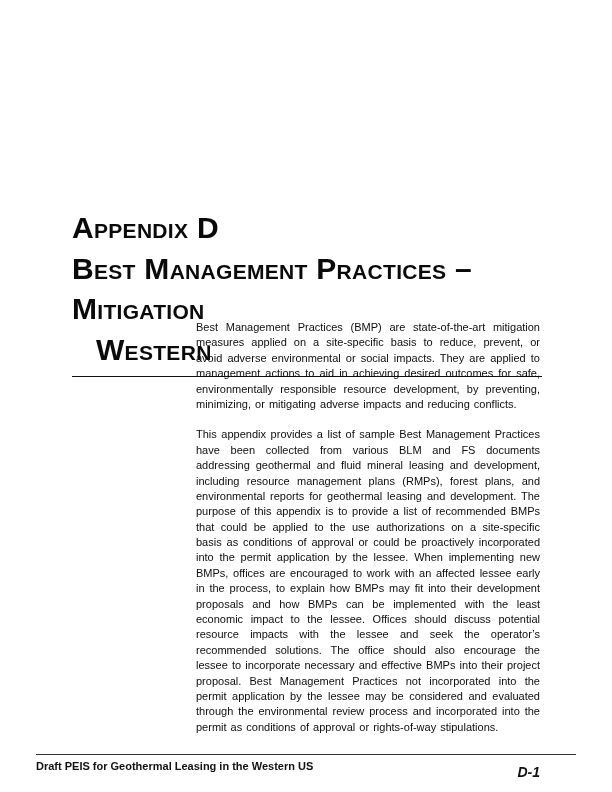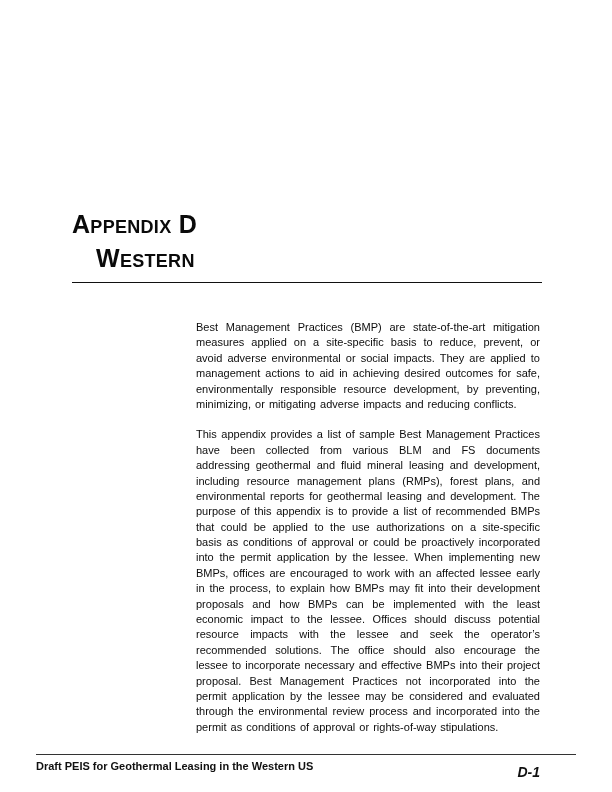--- a/index.html
+++ b/index.html
@@ -20,21 +20,21 @@
   }
   .heading-block {
     position: absolute;
     top: 208px;
     left: 72px;
     right: 70px;
   }
   .heading-line {
     font-variant: small-caps;
     font-weight: bold;
-    font-size: 25px;
+    font-size: 30px;
     line-height: 1.35;
     letter-spacing: 0.3px;
     color: #0a0a0a;
   }
   .heading-line.indent {
     padding-left: 24px;
   }
   .heading-rule {
     margin-top: 6px;
     border: none;
@@ -80,20 +80,21 @@
     color: #111;
   }
 </style>
 </head>
 <body>
 
 <div class="page">
 
   <div class="heading-block">
     <div class="heading-line">Appendix D</div>
+    <div class="heading-line">Best Management Practices – Mitigation</div>
     <div class="heading-line indent">Western</div>
     <hr class="heading-rule">
   </div>
 
   <div class="body-block">
     <p class="body-paragraph">Best Management Practices (BMP) are state-of-the-art mitigation measures applied on a site-specific basis to reduce, prevent, or avoid adverse environmental or social impacts.  They are applied to management actions to aid in achieving desired outcomes for safe, environmentally responsible resource development, by preventing, minimizing, or mitigating adverse impacts and reducing conflicts.</p>
     <p class="body-paragraph">This appendix provides a list of sample Best Management Practices have been collected from various BLM and FS documents addressing geothermal and fluid mineral leasing and development, including resource management plans (RMPs), forest plans, and environmental reports for geothermal leasing and development.  The purpose of this appendix is to provide a list of recommended BMPs that could be applied to the use authorizations on a site-specific basis as conditions of approval or could be proactively incorporated into the permit application by the lessee.    When implementing new BMPs, offices are encouraged to work with an affected lessee early in the process, to explain how BMPs may fit into their development proposals and how BMPs can be implemented with the least economic impact to the lessee.  Offices should discuss potential resource impacts with the lessee and seek the operator’s recommended solutions.   The office should also encourage the lessee to incorporate necessary and effective BMPs into their project proposal.  Best Management Practices not incorporated into the permit application by the lessee may be considered and evaluated through the environmental review process and incorporated into the permit as conditions of approval or rights-of-way stipulations.</p>
   </div>
 
   <div class="footer">

